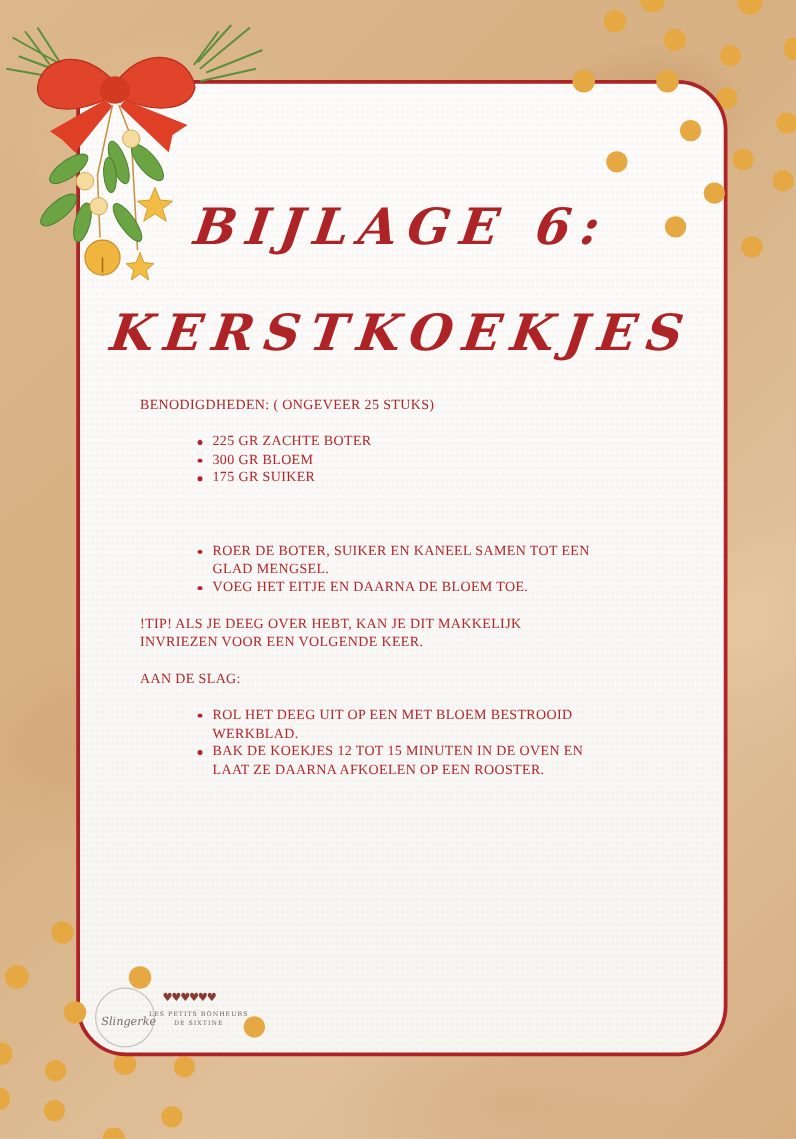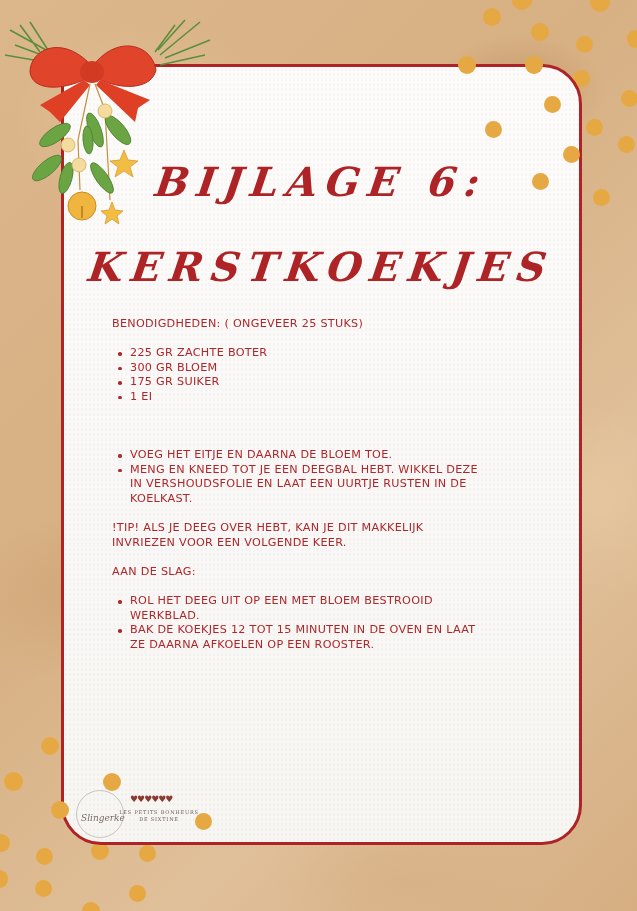--- a/index.html
+++ b/index.html
@@ -32,25 +32,25 @@
     position: absolute; left: 0; width: 100%; text-align: center;
     color: #ad2326; font-family: "DejaVu Serif", serif; font-style: italic;
     font-weight: bold; letter-spacing: 8px; transform: skewX(-8deg);
     font-size: 40px; line-height: 1;
   }
   .title.l1 { top: 95px; }
   .title.l2 { top: 180px; }
   .content {
     position: absolute; left: 48px; top: 250px; width: 370px;
     color: #b0262a; font-size: 11.2px; line-height: 14.6px;
-    letter-spacing: 0.3px; text-transform: uppercase;
+    letter-spacing: 0.3px; text-transform: uppercase; font-family: Liberation Serif, serif;
   }
   .content p { margin: 0; }
   .content ul { margin: 0; padding: 0 0 0 18px; list-style: none; }
-  .content li { position: relative; }
+  .content li { position: relative; margin-left: 40px; }
   .content li::before {
     content: ""; position: absolute; left: -12px; top: 6px; width: 3.5px; height: 3.5px;
     border-radius: 50%; background: #b0262a;
   }
   .gap14 { height: 14.6px; }
   .gap29 { height: 29px; }
   .logo { position: absolute; left: 12px; top: 723px; width: 46px; height: 46px;
     border: 1px solid #c9c4c0; border-radius: 50%; }
   .logo-text { position: absolute; left: 4px; top: 22px; width: 40px; text-align: center;
     font-family: "DejaVu Serif", serif; font-style: italic; font-size: 9px; color: #7b6a66; }
@@ -90,27 +90,26 @@
   <div class="title l1">BIJLAGE 6:</div>
   <div class="title l2">KERSTKOEKJES</div>
 
   <div class="content">
     <p>BENODIGDHEDEN: ( ONGEVEER 25 STUKS)</p>
     <div class="gap14"></div>
     <ul>
       <li>225 GR ZACHTE BOTER</li>
       <li>300 GR BLOEM</li>
       <li>175 GR SUIKER</li>
-      <li>1 EI</li>
     </ul>
     <div class="gap29"></div>
     <div class="gap14"></div>
     <ul>
+      <li>ROER DE BOTER, SUIKER EN KANEEL SAMEN TOT EEN GLAD MENGSEL.</li>
       <li>VOEG HET EITJE EN DAARNA DE BLOEM TOE.</li>
-      <li>MENG EN KNEED TOT JE EEN DEEGBAL HEBT. WIKKEL DEZE IN VERSHOUDSFOLIE EN LAAT EEN UURTJE RUSTEN IN DE KOELKAST.</li>
     </ul>
     <div class="gap14"></div>
     <p>!TIP! ALS JE DEEG OVER HEBT, KAN JE DIT MAKKELIJK INVRIEZEN VOOR EEN VOLGENDE KEER.</p>
     <div class="gap14"></div>
     <p>AAN DE SLAG:</p>
     <div class="gap14"></div>
     <ul>
       <li>ROL HET DEEG UIT OP EEN MET BLOEM BESTROOID WERKBLAD.</li>
       <li>BAK DE KOEKJES 12 TOT 15 MINUTEN IN DE OVEN EN LAAT ZE DAARNA AFKOELEN OP EEN ROOSTER.</li>
     </ul>

